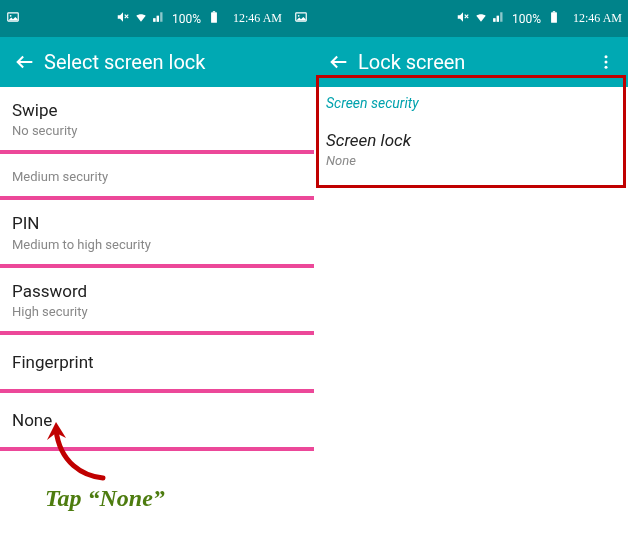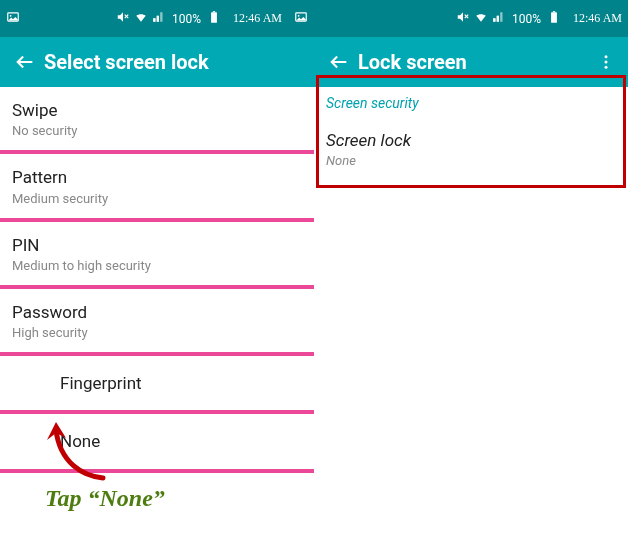--- a/index.html
+++ b/index.html
@@ -49,21 +49,21 @@
   .back-btn {
     width: 38px;
     height: 38px;
     display: flex;
     align-items: center;
     justify-content: center;
     cursor: pointer;
   }
   .app-title {
     font-size: 20px;
-    font-weight: 700;
+    font-weight: 400;
     flex: 1;
     cursor: pointer;
   }
   .overflow {
     width: 32px;
     height: 38px;
     display: flex;
     align-items: center;
     justify-content: center;
     cursor: pointer;
@@ -77,21 +77,21 @@
   .list-item .title {
     font-size: 17px;
     color: #222;
     line-height: 1.25;
   }
   .list-item .sub {
     font-size: 13px;
     color: #888;
     margin-top: 2px;
   }
-  .list-item.no-sub .title { padding: 4px 0; margin-left: 48px; }
+  .list-item.no-sub .title { padding: 4px 0; }
 
   .section-header {
     font-size: 14px;
     color: #00a2ad;
     padding: 8px 12px 6px;
   }
 
   .red-box {
     position: absolute;
     border: 3px solid #c00000;
@@ -170,21 +170,20 @@
     </div>
     <div class="app-title">Select screen lock</div>
   </div>
 
   <div>
     <div class="list-item">
       <div class="title">Swipe</div>
       <div class="sub">No security</div>
     </div>
     <div class="list-item">
-      <div class="title">Pattern</div>
       <div class="sub">Medium security</div>
     </div>
     <div class="list-item">
       <div class="title">PIN</div>
       <div class="sub">Medium to high security</div>
     </div>
     <div class="list-item">
       <div class="title">Password</div>
       <div class="sub">High security</div>
     </div>

